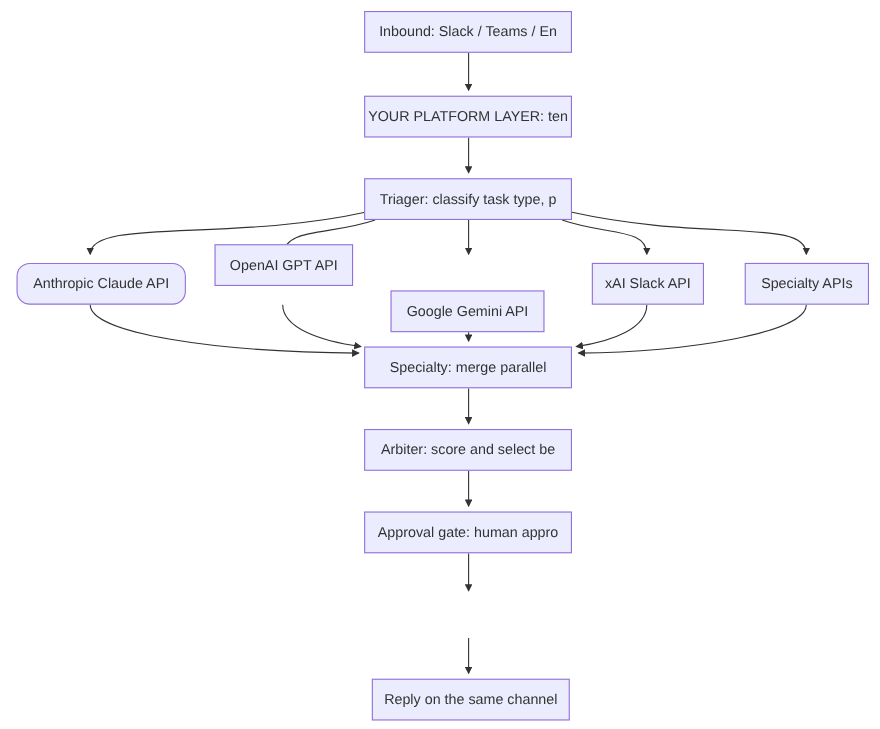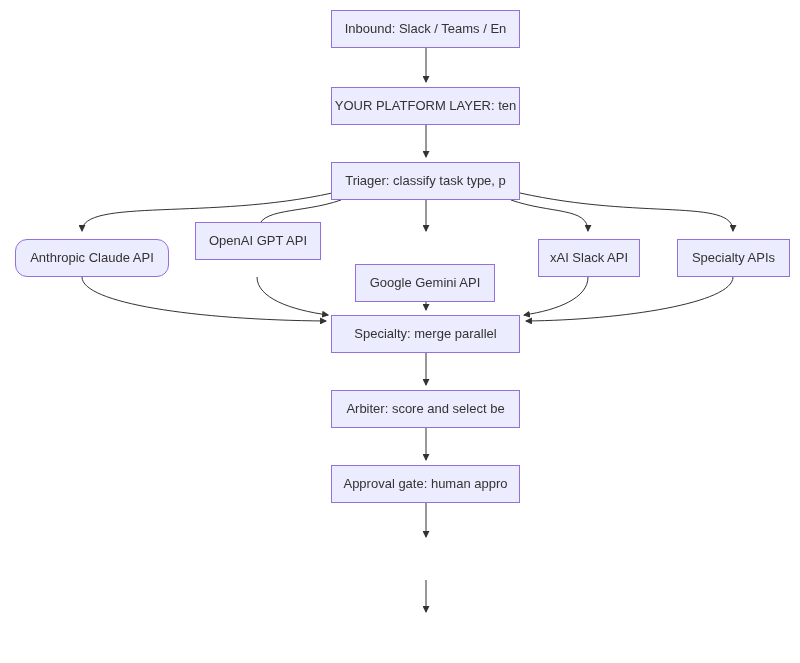--- a/index.html
+++ b/index.html
@@ -99,14 +99,15 @@
 
   <div class="node" id="n-anthropic">Anthropic Claude API</div>
   <div class="node" id="n-openai">OpenAI GPT API</div>
   <div class="node" id="n-gemini">Google Gemini API</div>
   <div class="node" id="n-grok">xAI Slack API</div>
   <div class="node" id="n-specialty">Specialty APIs</div>
 
   <div class="node" id="n-combinator">Specialty: merge parallel</div>
   <div class="node" id="n-arbiter">Arbiter: score and select be</div>
   <div class="node" id="n-approval">Approval gate: human appro</div>
+  <div class="node" id="n-reply">Reply on the same channel</div>
 
 </div>
 
 </body></html>

